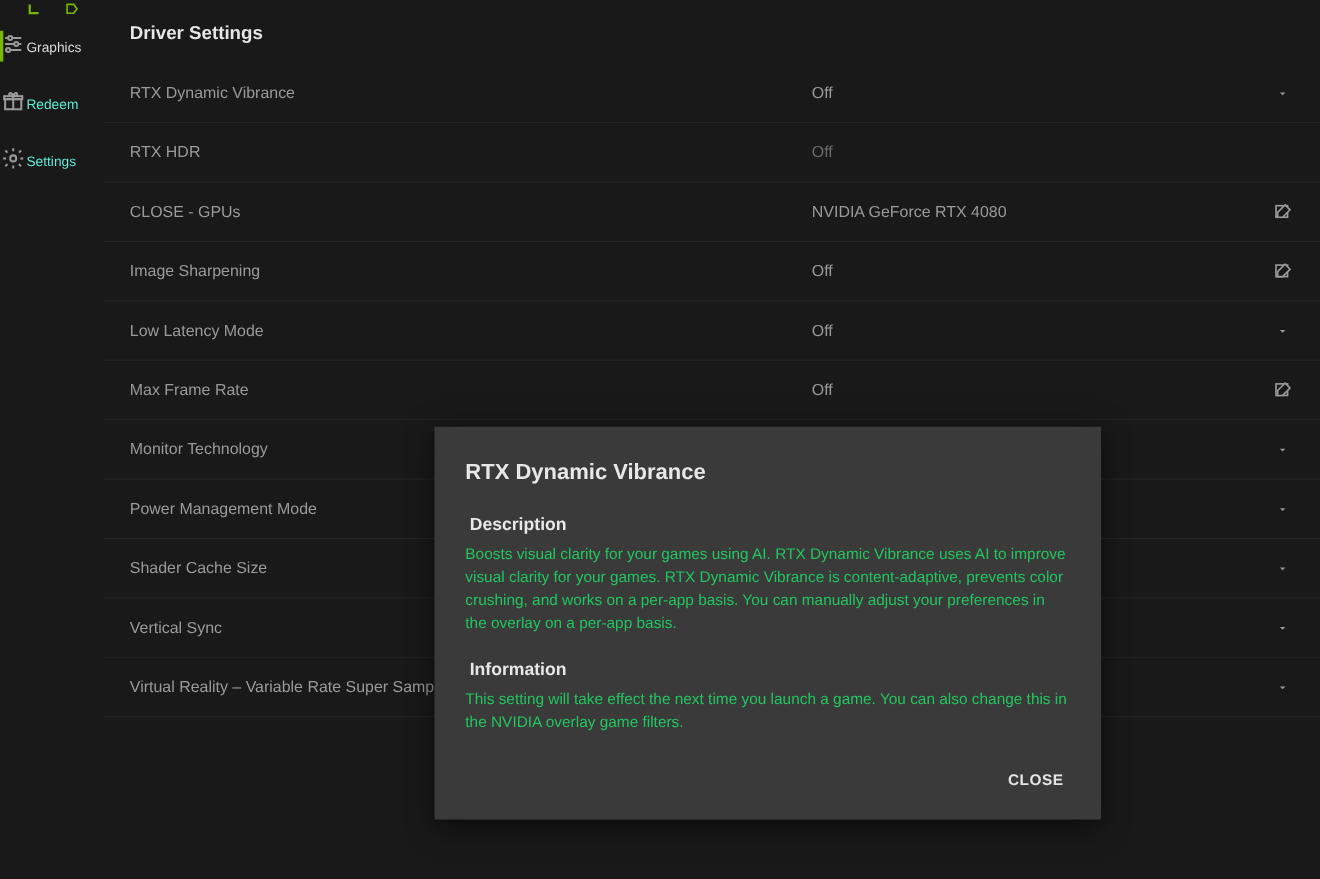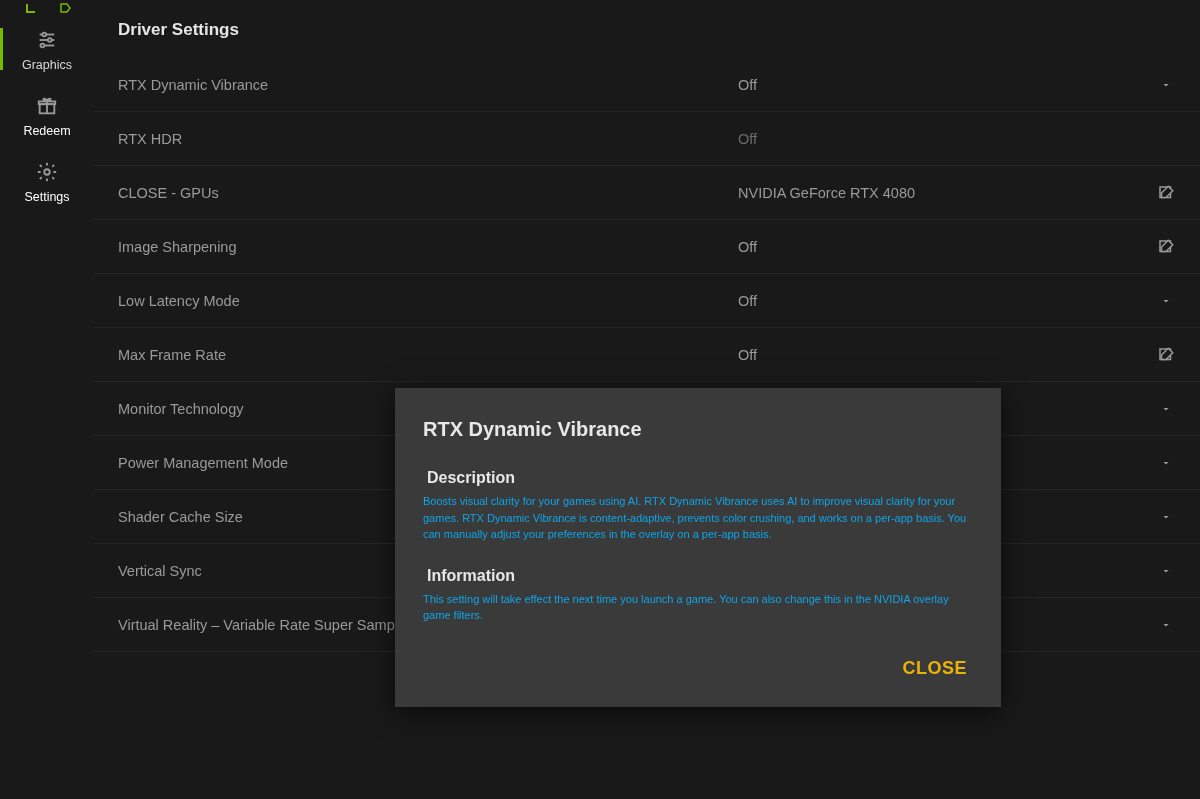--- a/index.html
+++ b/index.html
@@ -33,36 +33,36 @@
     justify-content: center;
     gap: 24px;
     padding: 2px 0 4px;
   }
   .sidebar-toprow .mini-icon {
     width: 10px;
     height: 10px;
   }
   .sidebar-item {
     display: flex;
-    flex-direction: column;
+    flex-direction: row;
     align-items: center;
     padding: 12px 0 10px;
     cursor: pointer;
   }
   .sidebar-item .icon {
     width: 24px;
     height: 24px;
     display: flex;
     align-items: center;
     justify-content: center;
     margin-bottom: 6px;
   }
   .sidebar-item .label {
     font-size: 12.5px;
-    color: #ffffff;
+    color: #5eead4;
   }
   .sidebar-item.active {
     position: relative;
   }
   .sidebar-item.active::before {
     content: "";
     position: absolute;
     left: 0;
     top: 12px;
     bottom: 12px;
@@ -133,32 +133,32 @@
     font-weight: 600;
     margin: 0 0 28px;
   }
   .dialog-subhead {
     color: #e8e8e8;
     font-size: 16px;
     font-weight: 600;
     margin: 0 4px 6px;
   }
   .dialog-body {
-    color: #0ea5e9;
-    font-size: 11px;
+    color: #22c55e;
+    font-size: 14px;
     line-height: 1.5;
     margin: 0 0 24px;
   }
   .dialog-actions {
     display: flex;
     justify-content: flex-end;
   }
   .dialog-close-btn {
-    color: #eab308;
-    font-size: 18px;
+    color: #e5e5e5;
+    font-size: 14px;
     font-weight: 700;
     letter-spacing: 0.5px;
     background: transparent;
     border: none;
     padding: 10px 6px;
     cursor: pointer;
   }
 
   svg { display: block; }
 </style>

